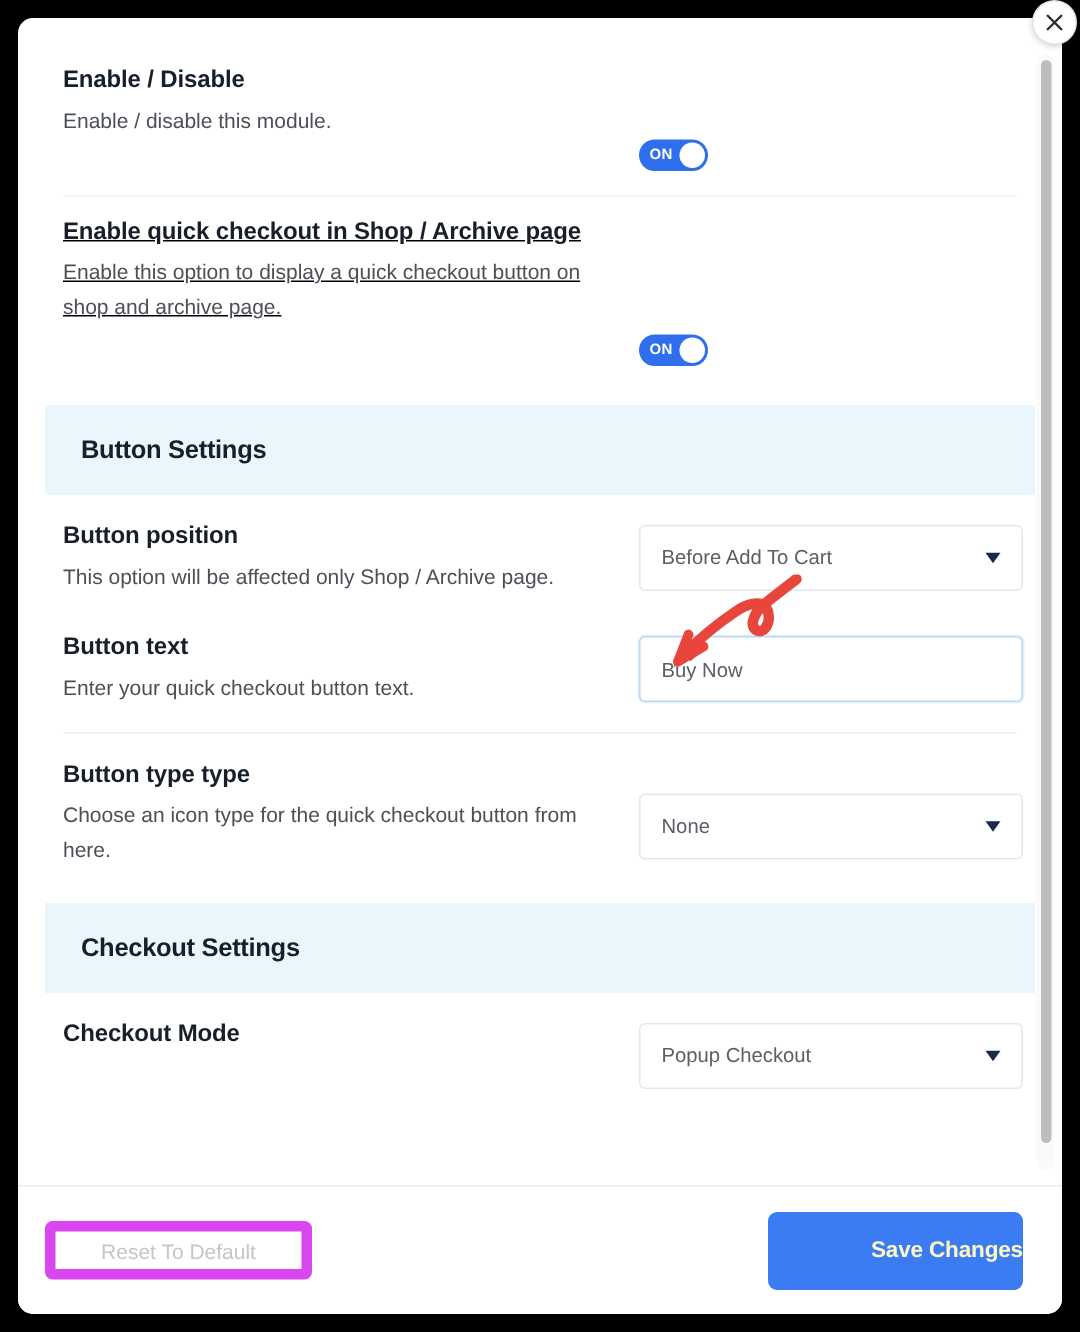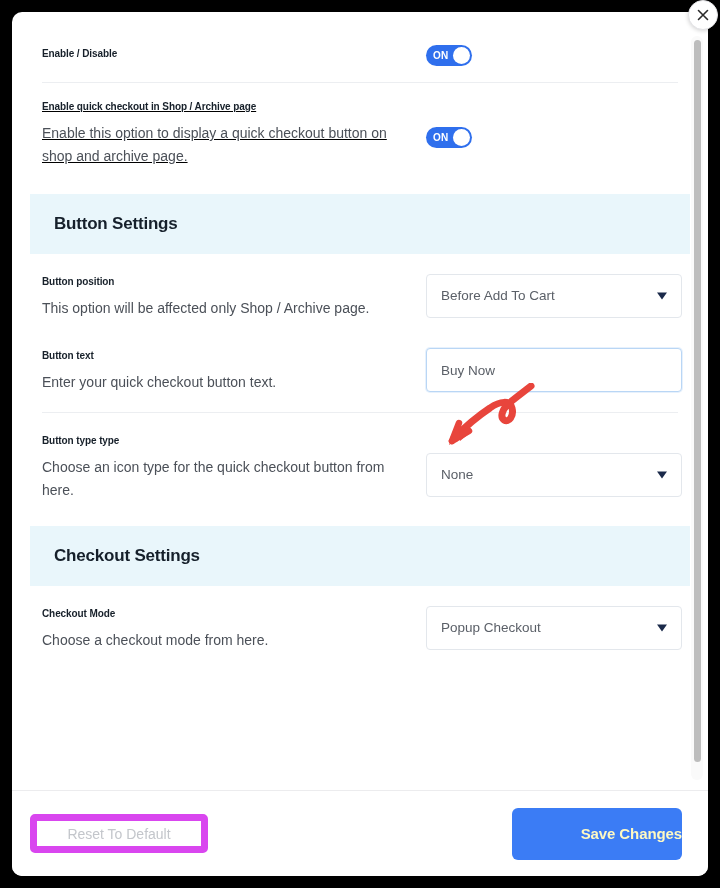--- a/index.html
+++ b/index.html
@@ -72,21 +72,21 @@
     min-height: 52px;
   }
   .row.tall { padding-bottom: 22px; text-decoration: underline; }
 
   .row-text {
     width: 384px;
     flex: 0 0 384px;
     padding-right: 14px;
   }
   .row-title {
-    font-size: 10px;
+    font-size: 16px;
     font-weight: bold;
     color: #17202a;
     line-height: 20px;
     letter-spacing: -0.1px;
   }
   .row-desc {
     font-size: 14px;
     color: #4b5058;
     line-height: 23px;
     margin-top: 5px;
@@ -111,20 +111,21 @@
   .toggle {
     width: 46px;
     height: 21px;
     border-radius: 11px;
     background: #2f6fed;
     position: relative;
     display: flex;
     align-items: center;
     cursor: pointer;
     flex: 0 0 auto;
+    margin-top: 48px;
   }
   .toggle .lbl {
     position: absolute;
     left: 7px;
     font-size: 10px;
     font-weight: bold;
     color: #ffffff;
     letter-spacing: 0.3px;
   }
   .toggle .knob {
@@ -253,20 +254,21 @@
 <body>
 
 <div class="modal">
 
   <div class="modal-body">
     <div class="content">
 
       <div class="row">
         <div class="row-text">
           <div class="row-title">Enable / Disable</div>
+          <div class="row-desc">Enable / disable this module.</div>
         </div>
         <div class="row-control toggle-wrap">
           <div class="toggle">
             <span class="lbl">ON</span>
             <span class="knob"></span>
           </div>
         </div>
       </div>
 
       <div class="divider"></div>
@@ -326,21 +328,20 @@
         </div>
       </div>
 
       <div class="section-header">
         <div class="sh-title">Checkout Settings</div>
       </div>
 
       <div class="row" style="padding-top:18px;padding-bottom:8px;">
         <div class="row-text">
           <div class="row-title">Checkout Mode</div>
-          <div class="row-desc">Choose a checkout mode from here.</div>
         </div>
         <div class="row-control">
           <div class="field">
             <span class="val">Popup Checkout</span>
             <span class="caret"></span>
           </div>
         </div>
       </div>
 
     </div>

